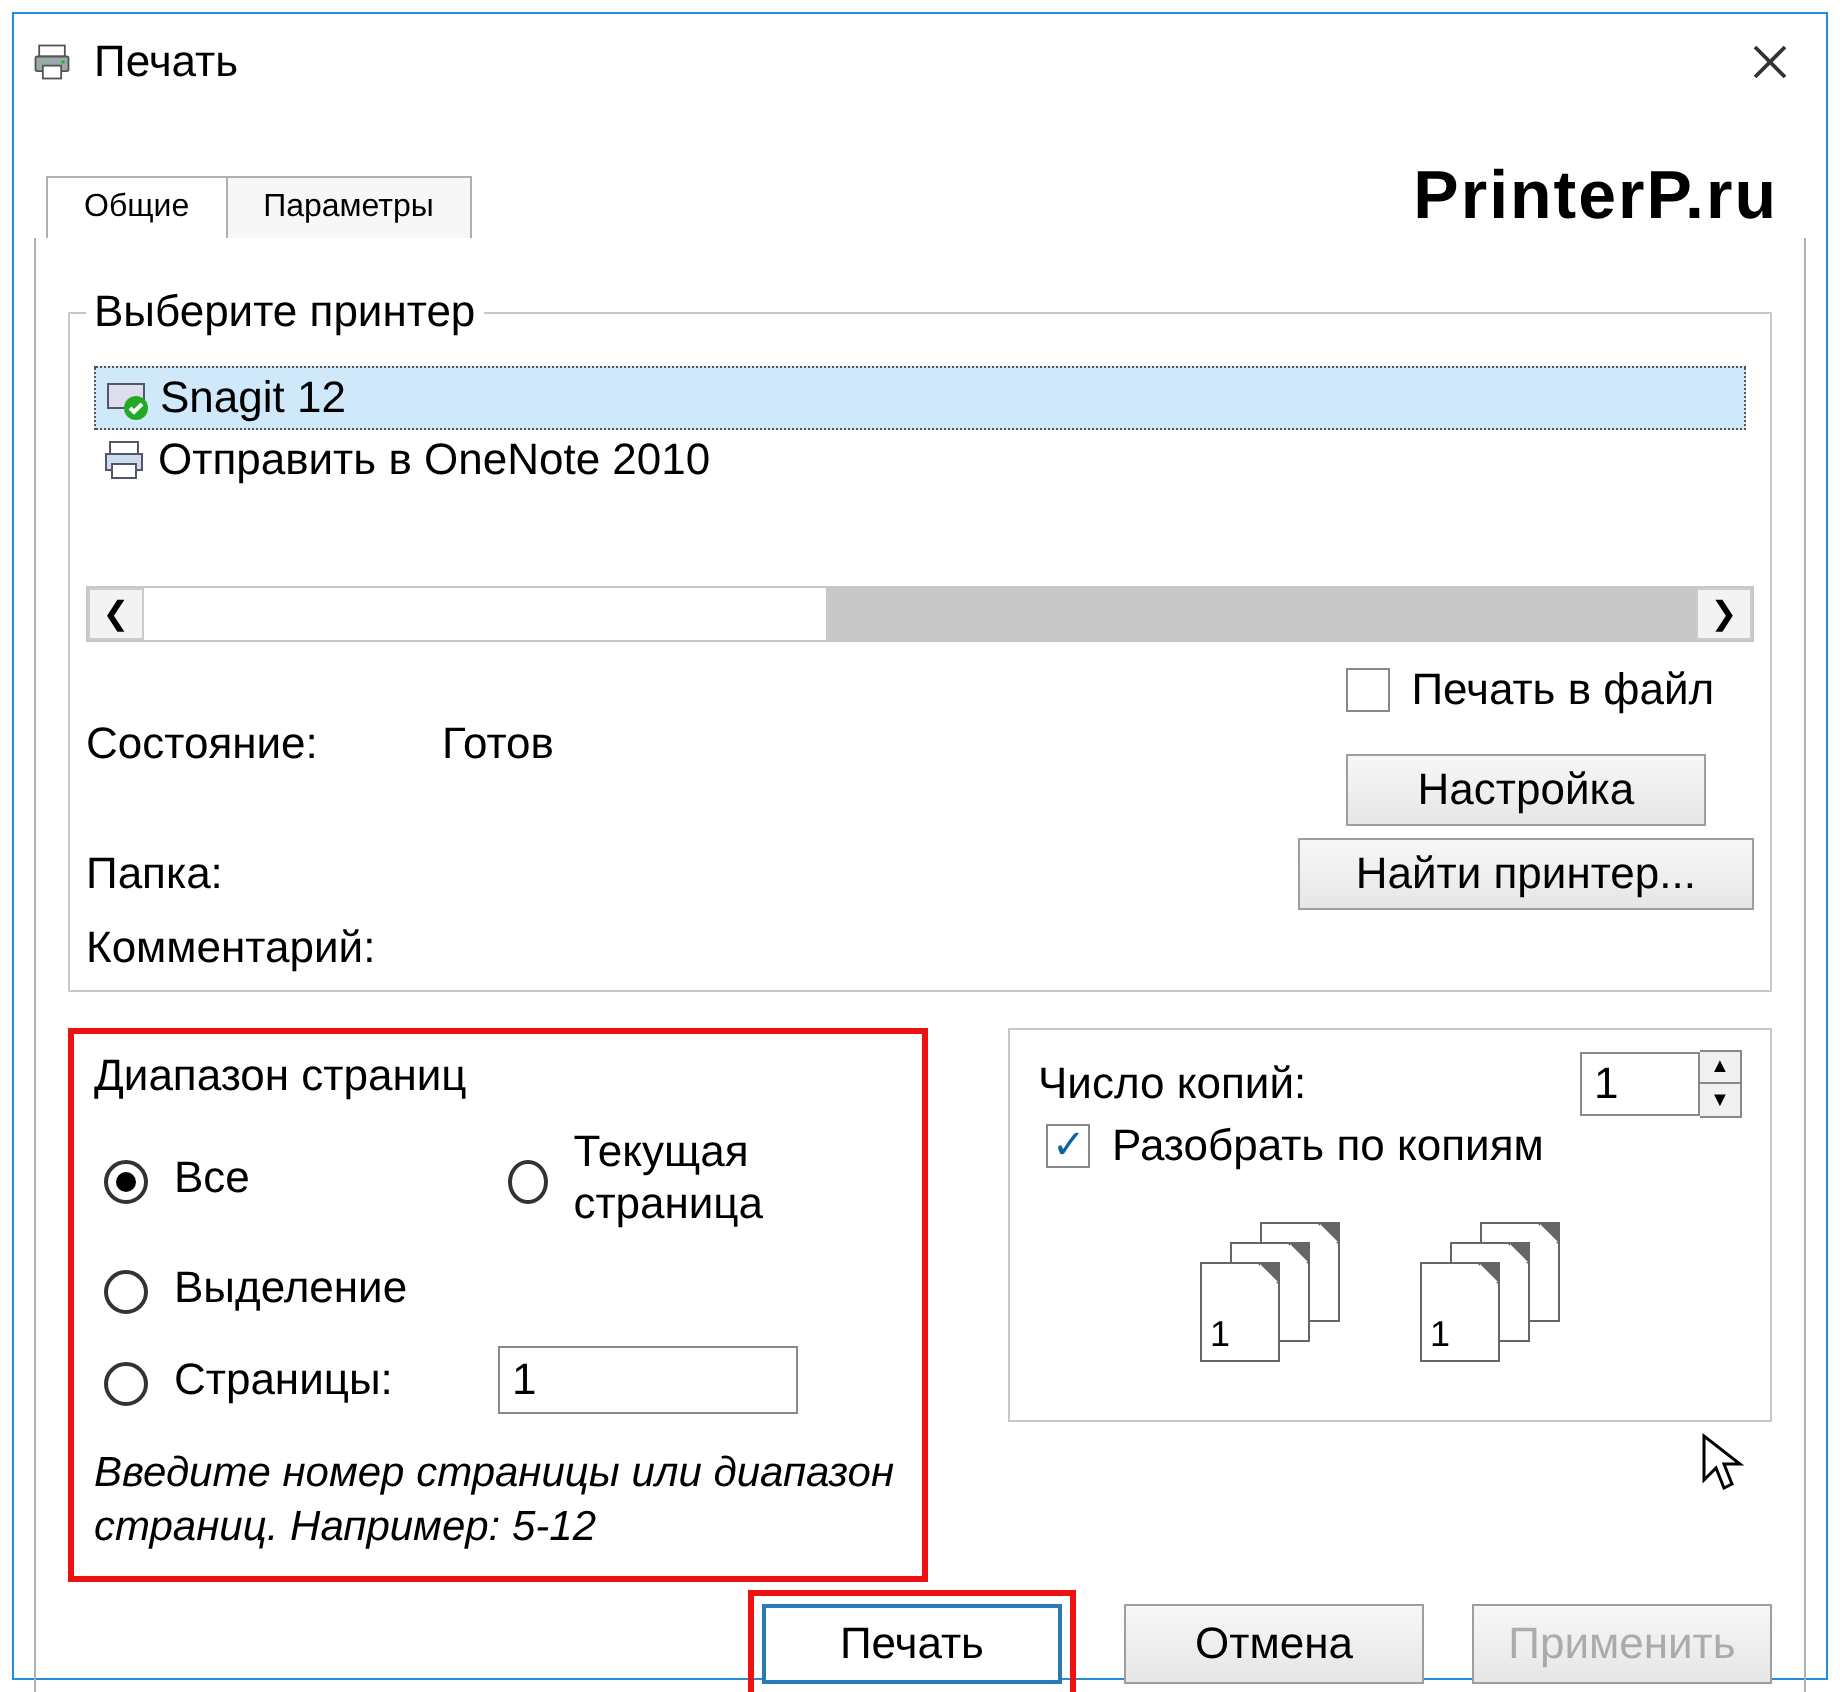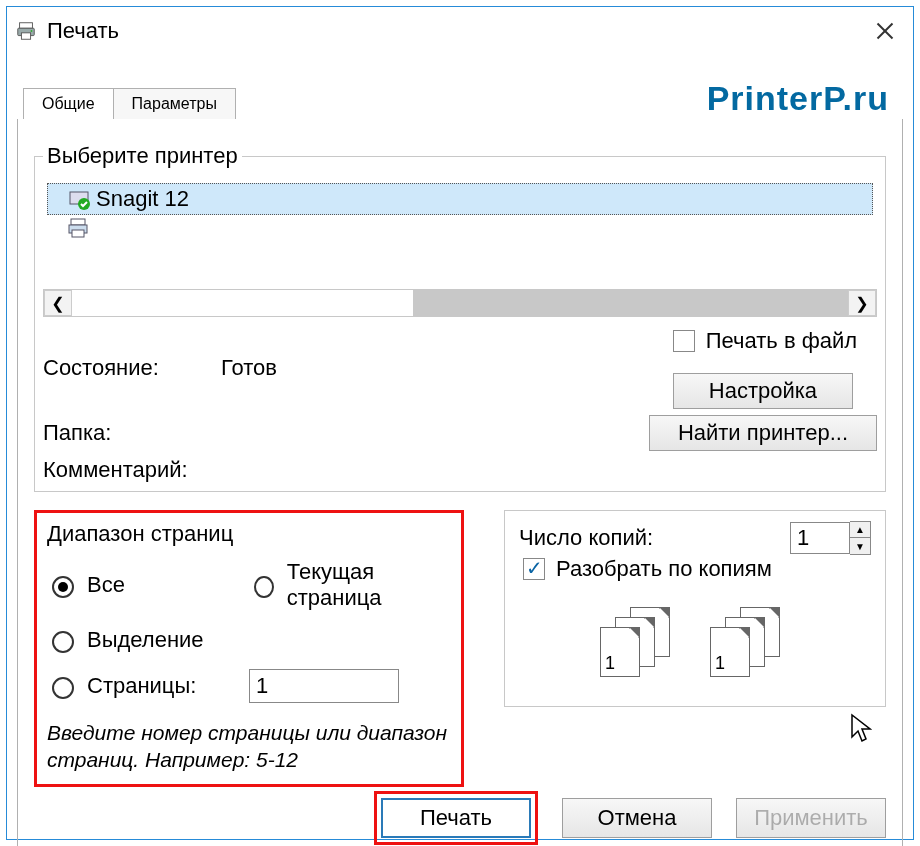--- a/index.html
+++ b/index.html
@@ -4,36 +4,36 @@
 <style>
   * { box-sizing: border-box; font-family: "Segoe UI", Tahoma, sans-serif; }
   body { margin: 0; padding: 6px; background: #fff; width: 920px; height: 846px; }
 
   .window { border: 1px solid #268bd8; width: 908px; height: 834px; position: relative; background:#fff;}
   .titlebar { height: 48px; display:flex; align-items:center; padding:0 8px; }
   .titlebar .icon { width:22px; height:22px; margin-right:10px; }
   .titlebar .title { font-size:22px; color:#000; }
   .titlebar .close { margin-left:auto; width:40px; height:40px; display:flex; align-items:center; justify-content:center; font-size:28px; color:#333; }
 
-  .watermark { position:absolute; top:72px; right:24px; font-size:34px; font-weight:700; letter-spacing:1px; color:#0369a1; z-index:5;}
+  .watermark { position:absolute; top:72px; right:24px; font-size:34px; font-weight:700; letter-spacing:1px; color:#000000; z-index:5;}
 
   .tabs { position:relative; margin: 24px 10px 0 10px; }
   .tab-strip { display:flex; align-items:flex-end; height:40px; margin-left:6px; }
   .tab { border:1px solid #b0b0b0; border-bottom:none; padding:6px 18px; font-size:16px; background:#fff; margin-right:-1px; position:relative; }
   .tab.active { background:#fff; z-index:3; }
   .tab.inactive { background:#f7f7f7; }
   .tab.active::after { content:""; position:absolute; left:0; right:0; bottom:-1px; height:2px; background:#fff; z-index:4; }
 
   .tab-body { border:1px solid #b0b0b0; border-top:none; padding:16px 16px 60px 16px; margin:0 10px; position:relative; }
 
   fieldset.group { border:1px solid #c8c8c8; margin:8px 0 18px 0; padding:10px 8px 8px 8px; }
   fieldset.group > legend { font-size:22px; padding:0 4px; }
 
   .printer-list { background:#fff; border:none; padding:4px 4px; }
-  .printer-item { display:flex; align-items:center; gap:6px; font-size:22px; padding:2px 20px; }
+  .printer-item { display:flex; align-items:center; gap:6px; font-size:22px; padding:2px 4px; }
   .printer-item.selected { background:#cfe8fa; border:1px dotted #555; }
   .printer-icon { width:22px; height:22px; display:inline-block; }
 
   .hscroll { height:28px; display:flex; align-items:center; border:1px solid #c8c8c8; background:#e9e9e9; margin-top:44px; }
   .hscroll .btn { width:28px; height:100%; display:flex; align-items:center; justify-content:center; font-size:16px; background:#f3f3f3; border:1px solid #ccc; }
   .hscroll .track { flex:1; background:#fff; height:100%; position:relative; }
   .hscroll .thumb { position:absolute; left:44%; top:0; height:100%; width:56%; background:#c8c8c8; }
 
   .status-grid { display:grid; grid-template-columns: 170px 1fr auto; column-gap:8px; row-gap:6px; align-items:center; margin-top:10px; }
   .lbl { font-size:22px; }
@@ -127,20 +127,21 @@
           <span>Snagit 12</span>
         </div>
         <div class="printer-item">
           <span class="printer-icon">
             <svg viewBox="0 0 22 22">
                 <rect x="4" y="2" width="14" height="6" fill="#fff" stroke="#556"></rect>
                 <rect x="2" y="8" width="18" height="8" fill="#cde" stroke="#556"></rect>
                 <rect x="5" y="13" width="12" height="7" fill="#fff" stroke="#556"></rect>
               </svg>
           </span>
+          <span>Отправить в OneNote 2010</span>
         </div>
       </div>
 
       <div class="hscroll">
         <div class="btn">❮</div>
         <div class="track">
             <div class="thumb"></div>
           </div>
         <div class="btn">❯</div>
       </div>

